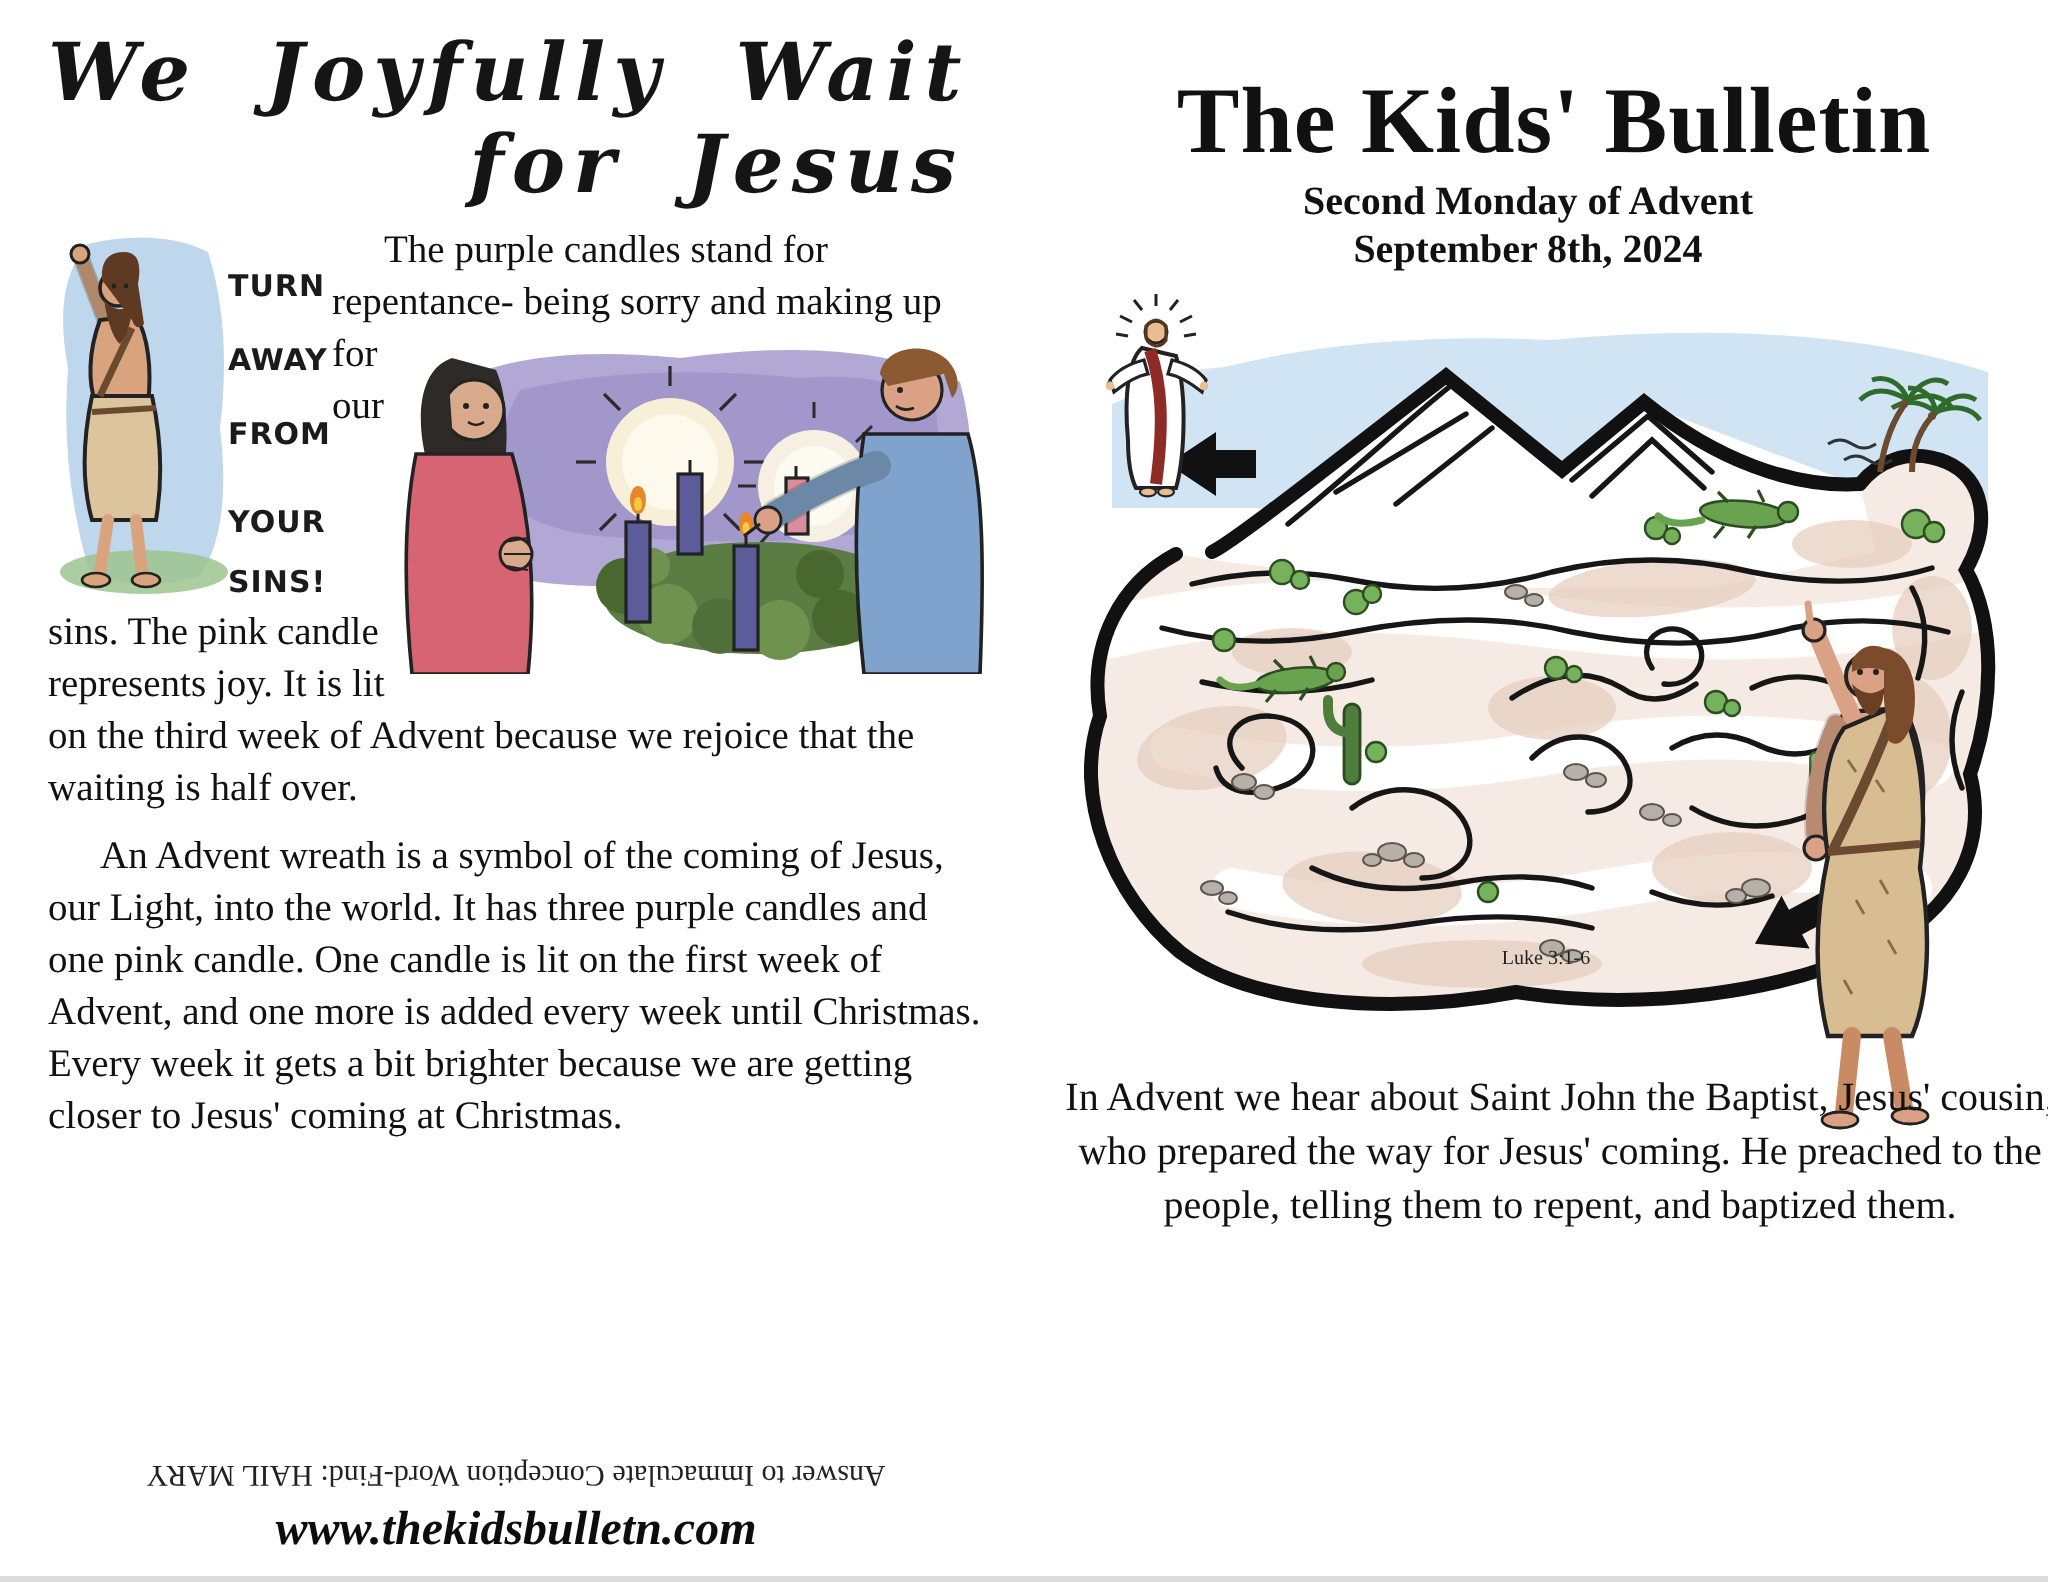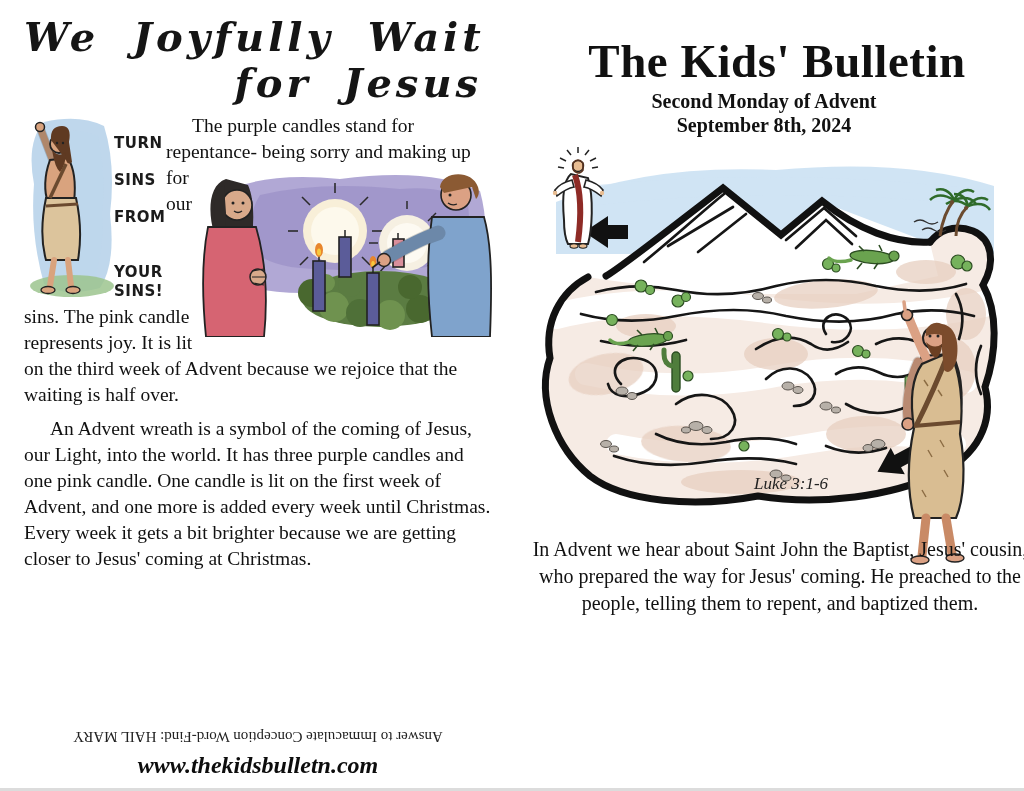--- a/index.html
+++ b/index.html
@@ -34,22 +34,22 @@
            font-weight:700;font-style:italic;font-size:24px;color:#0d0d0d;}
 
   
   .page-right{position:absolute;left:514px;top:0;width:500px;height:791px;}
   .bulletin-title{margin:13px;position:absolute;top:22px;left:0;width:100%;text-align:center;
                   font-size:47px;font-weight:700;letter-spacing:.5px;line-height:52px;}
   .sub1{position:absolute;top:90px;left:0;width:100%;text-align:center;font-weight:700;font-size:20px;}
   .sub2{position:absolute;top:114px;left:0;width:100%;text-align:center;font-weight:700;font-size:20px;}
 
   .maze{position:absolute;left:12px;top:144px;width:494px;height:424px;}
-  .maze-caption{position:absolute;left:205px;top:330px;width:120px;text-align:center;
-                font-style:italic;font-size:17px;color:#222;}
+  .maze-caption{position:absolute;left:187px;top:330px;width:120px;text-align:center;
+                font-size:10px;color:#222;}
 
   .rp{position:absolute;left:0;width:100%;margin:16px;text-align:center;font-size:20px;line-height:27px;}
   .rp1{top:520px;}
   .rp2{top:645px;}
   .rp3{top:726px;}
 </style>
 </head>
 <body>
 
 <div class="sheet">
@@ -80,23 +80,23 @@
             <ellipse cx="24" cy="176" rx="7" ry="3.5" fill="#d9a37e" stroke="#222" stroke-width="1.3"></ellipse>
             <ellipse cx="49" cy="176" rx="7" ry="3.5" fill="#d9a37e" stroke="#222" stroke-width="1.3"></ellipse>
             <circle cx="35" cy="30" r="9" fill="#d9a37e" stroke="#222" stroke-width="1.8"></circle>
             <path d="M27,26 Q26,12 38,12 Q48,12 45,28 L48,48 Q44,52 42,46 Z" fill="#5f3a22"></path>
             <path d="M28,36 Q31,54 36,58 Q42,50 42,38 Q35,44 28,36 Z" fill="#5f3a22"></path>
             <circle cx="33" cy="29" r="1.2" fill="#222"></circle>
             <circle cx="39" cy="29" r="1.2" fill="#222"></circle>
           </g>
         </svg>
         <span class="speech-word" style="top:16px">TURN</span>
-        <span class="speech-word" style="top:53px">SINS</span>
+        <span class="speech-word" style="top:53px">AWAY</span>
         <span class="speech-word" style="top:90px">FROM</span>
-        <span class="speech-word" style="top:145px">YOUR</span>
+        <span class="speech-word" style="top:134px">YOUR</span>
         <span class="speech-word" style="top:164px">SINS!</span>
       </span>
     </div>
 
     <div class="para p3">
       <span class="firstline-indent">The purple candles stand for repentance- being sorry and making up for</span>
       <span class="ill-kids">
         <svg width="292" height="172" viewBox="0 0 292 172">
           <path d="M20,30 Q60,6 140,14 Q230,2 280,26 Q292,70 278,112 Q230,132 140,126 Q60,134 18,110 Q6,66 20,30 Z" fill="#a89fd0" opacity="0.9"></path>
           <path d="M60,30 Q120,16 200,24 Q250,20 268,40 Q272,70 262,96 Q200,110 120,104 Q70,104 52,84 Q46,52 60,30 Z" fill="#8d82bf" opacity="0.45"></path>

